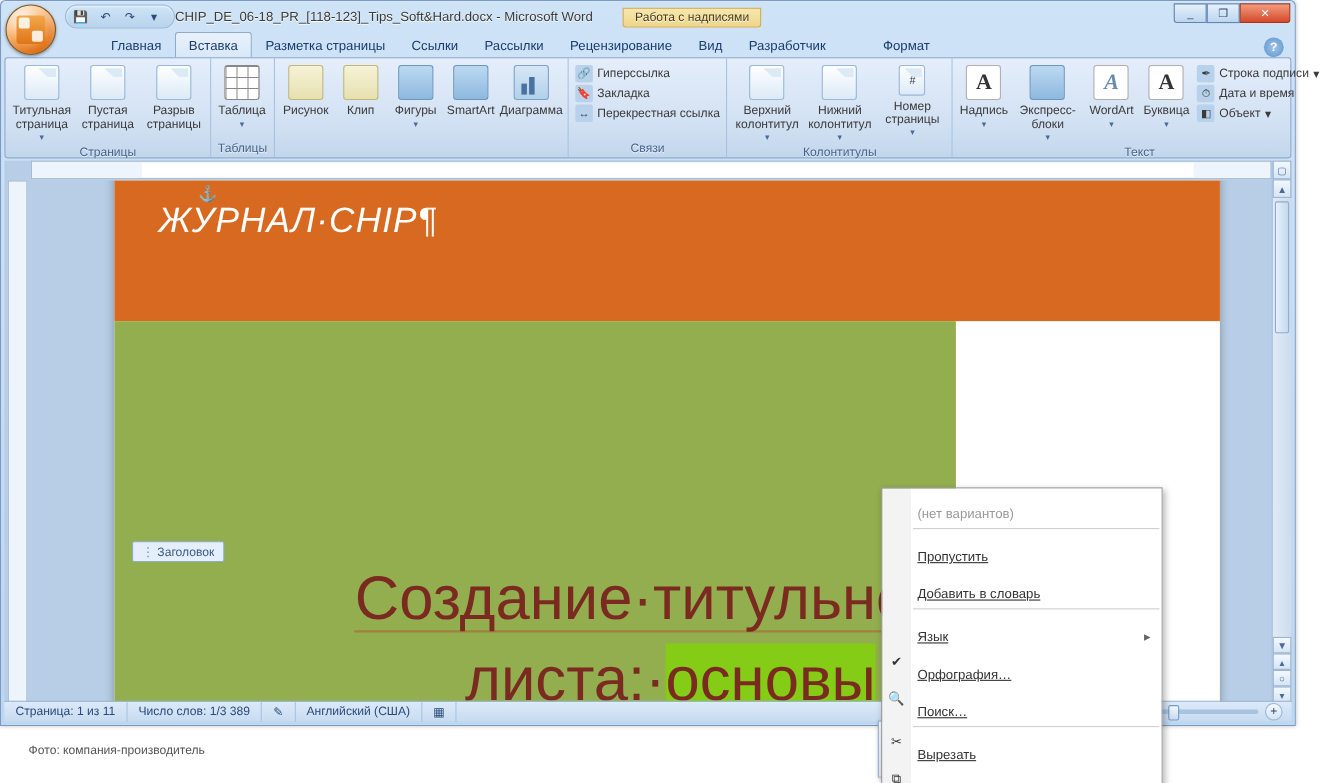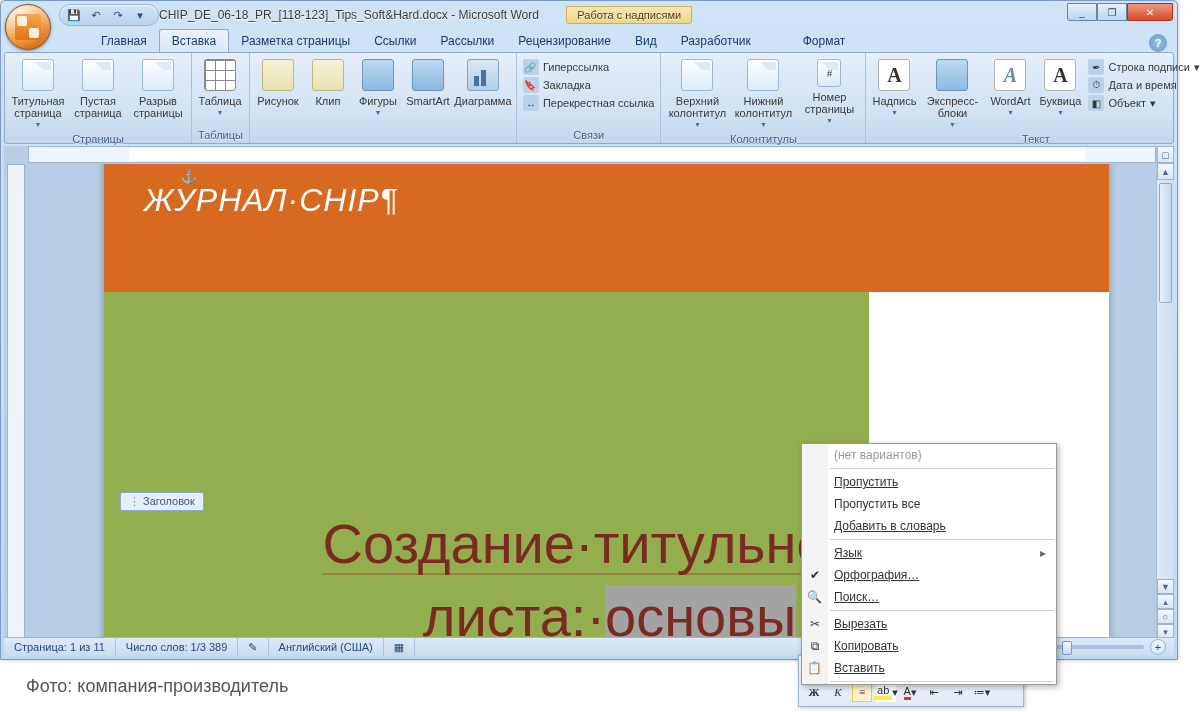--- a/index.html
+++ b/index.html
@@ -65,21 +65,21 @@
 .page { position:absolute; left:76px; top:-10px; width:1005px; background:#fff; box-shadow:0 2px 8px rgba(0,0,0,.3); }
 .band-orange { height:138px; background:#d76a20; padding:28px 0 0 40px; position:relative; }
 .band-orange .anchor { position:absolute; left:76px; top:14px; color:#c0d8ef; font-size:14px; }
 .band-orange h1 { font-family:Cambria,Georgia,serif; font-size:32px; font-weight:normal; color:#fff; letter-spacing:1px; }
 .band-orange h1 .cap{font-variant:small-caps;font-style:italic;}
 .band-green { height:600px; background:#92ae4f; position:relative; border-right:240px solid #fff; }
 .tagchip { position:absolute; left:16px; top:200px; background:#e5eefb; border:1px solid #8faacb; font-size:11px; padding:2px 8px; color:#3a5a85; border-radius:2px; }
 .tagchip::before{content:"⋮ ";color:#6a8ab0;}
 .bigtitle { position:absolute; left:16px; top:216px; right:-230px; font-family:Cambria,Georgia,serif; font-size:56px; line-height:72px; color:#7a2a20; text-align:center; }
 .bigtitle .u{ box-shadow:inset 0 -2px 0 rgba(180,60,40,.4); }
-.bigtitle .sel{ background:#a3a3a3; color:#7a2a20; }
+.bigtitle .sel{ background:#84cc16; color:#7a2a20; }
 
 
 .vscroll { position:absolute; right:0; top:0; bottom:0; width:18px; background:linear-gradient(90deg,#e0eaf5,#cdddee); border-left:1px solid #a9c3df; }
 .vscroll .btn{height:17px;background:linear-gradient(#f3f8fd,#d6e5f4);border:1px solid #9bb5d2;display:flex;align-items:center;justify-content:center;font-size:9px;color:#4a6a9a;}
 .vscroll .track{position:absolute;top:17px;bottom:60px;left:0;right:0;}
 .vscroll .thumb{position:absolute;top:20px;height:120px;left:2px;right:2px;background:linear-gradient(90deg,#e6f0fb,#c3d9ef);border:1px solid #8faacb;border-radius:2px;}
 .vscroll .nav{position:absolute;bottom:0;left:0;right:0;}
 .vscroll .nav div{height:15px;background:linear-gradient(#f3f8fd,#d6e5f4);border:1px solid #9bb5d2;font-size:9px;color:#4a6a9a;display:flex;align-items:center;justify-content:center;}
 
 
@@ -87,37 +87,37 @@
 .status .cell{padding:0 10px;border-right:1px solid #a9c3df;height:100%;display:flex;align-items:center;gap:4px;}
 .status .views{margin-left:auto;display:flex;gap:2px;padding:0 6px;}
 .status .views span{width:22px;height:15px;background:linear-gradient(#f3f8fd,#d6e5f4);border:1px solid #9bb5d2;}
 .status .zoom{display:flex;align-items:center;gap:6px;padding:0 8px;}
 .status .slider{width:96px;height:4px;background:#a9c3df;border-radius:2px;position:relative;}
 .status .slider::after{content:"";position:absolute;left:15%;top:-4px;width:8px;height:12px;background:linear-gradient(#f3f8fd,#c7dbf0);border:1px solid #7a9ac3;border-radius:2px;}
 .status .zbtn{width:16px;height:16px;border:1px solid #9bb5d2;border-radius:50%;background:linear-gradient(#f3f8fd,#d6e5f4);display:flex;align-items:center;justify-content:center;font-size:11px;}
 
 
 .ctxmenu { position:absolute; left:800px; top:442px; width:256px; background:linear-gradient(90deg,#f3f3f3 26px,#fff 26px); border:1px solid #9a9a9a; box-shadow:2px 2px 6px rgba(0,0,0,.3); font-size:12px; color:#333; z-index:50; }
-.ctxmenu .row{padding:4px 10px 4px 32px;position:relative;white-space:nowrap;}
+.ctxmenu .row{padding:16px 10px 4px 32px;position:relative;white-space:nowrap;}
 .ctxmenu .row.dis{color:#9a9a9a;}
 .ctxmenu .sep{height:1px;background:#d0d0d0;margin:2px 2px 2px 28px;}
 .ctxmenu .row .ic{position:absolute;left:4px;top:3px;width:18px;height:16px;display:flex;align-items:center;justify-content:center;font-size:12px;}
 .ctxmenu .row .arr{float:right;color:#666;}
 .ctxmenu .row .ul{text-decoration:underline;}
 
 
 .minitb { position:absolute; left:798px; top:655px; background:linear-gradient(#f7fafe,#e0eaf5); border:1px solid #9bb5d2; box-shadow:1px 1px 4px rgba(0,0,0,.25); padding:3px 5px; font-size:11px; color:#333; z-index:40; }
 .minitb .r{display:flex;align-items:center;gap:4px;height:22px;}
 .minitb select,.minitb .combo{height:20px;border:1px solid #a9c3df;background:#fff;font-size:11px;padding:0 3px;}
 .minitb .combo{width:80px;display:flex;align-items:center;justify-content:space-between;}
 .minitb .sz{width:34px;}
 .minitb .bt{width:20px;height:20px;border:1px solid transparent;display:flex;align-items:center;justify-content:center;font-family:Georgia;}
 
 
-.caption { position:absolute; left:26px; top:676px; font-size:18px; color:#555; }
+.caption { position:absolute; left:26px; top:676px; font-size:11px; color:#555; }
 </style>
 </head>
 <body>
 
 <div class="win">
 
   <div class="titlebar">
     <div class="orb">
         <div class="orb-inner"></div>
       </div>
@@ -347,21 +347,20 @@
       <div class="zbtn">−</div>
       <div class="slider"></div>
       <div class="zbtn">+</div>
     </div>
   </div>
 
   <div class="ctxmenu">
     <div class="row dis">(нет вариантов)</div>
     <div class="sep"></div>
     <div class="row"><span class="ul">Пропустить</span></div>
-    <div class="row"><span>Пропустить все</span></div>
     <div class="row"><span class="ul">Добавить в словарь</span></div>
     <div class="sep"></div>
     <div class="row"><span class="ul">Язык</span><span class="arr">▸</span></div>
     <div class="row"><span class="ic">✔</span><span class="ul">Орфография…</span></div>
     <div class="row"><span class="ic">🔍</span><span class="ul">Поиск…</span></div>
     <div class="sep"></div>
     <div class="row"><span class="ic">✂</span><span class="ul">Вырезать</span></div>
     <div class="row"><span class="ic">⧉</span><span class="ul">Копировать</span></div>
     <div class="row"><span class="ic">📋</span><span class="ul">Вставить</span></div>
     <div class="sep"></div>

